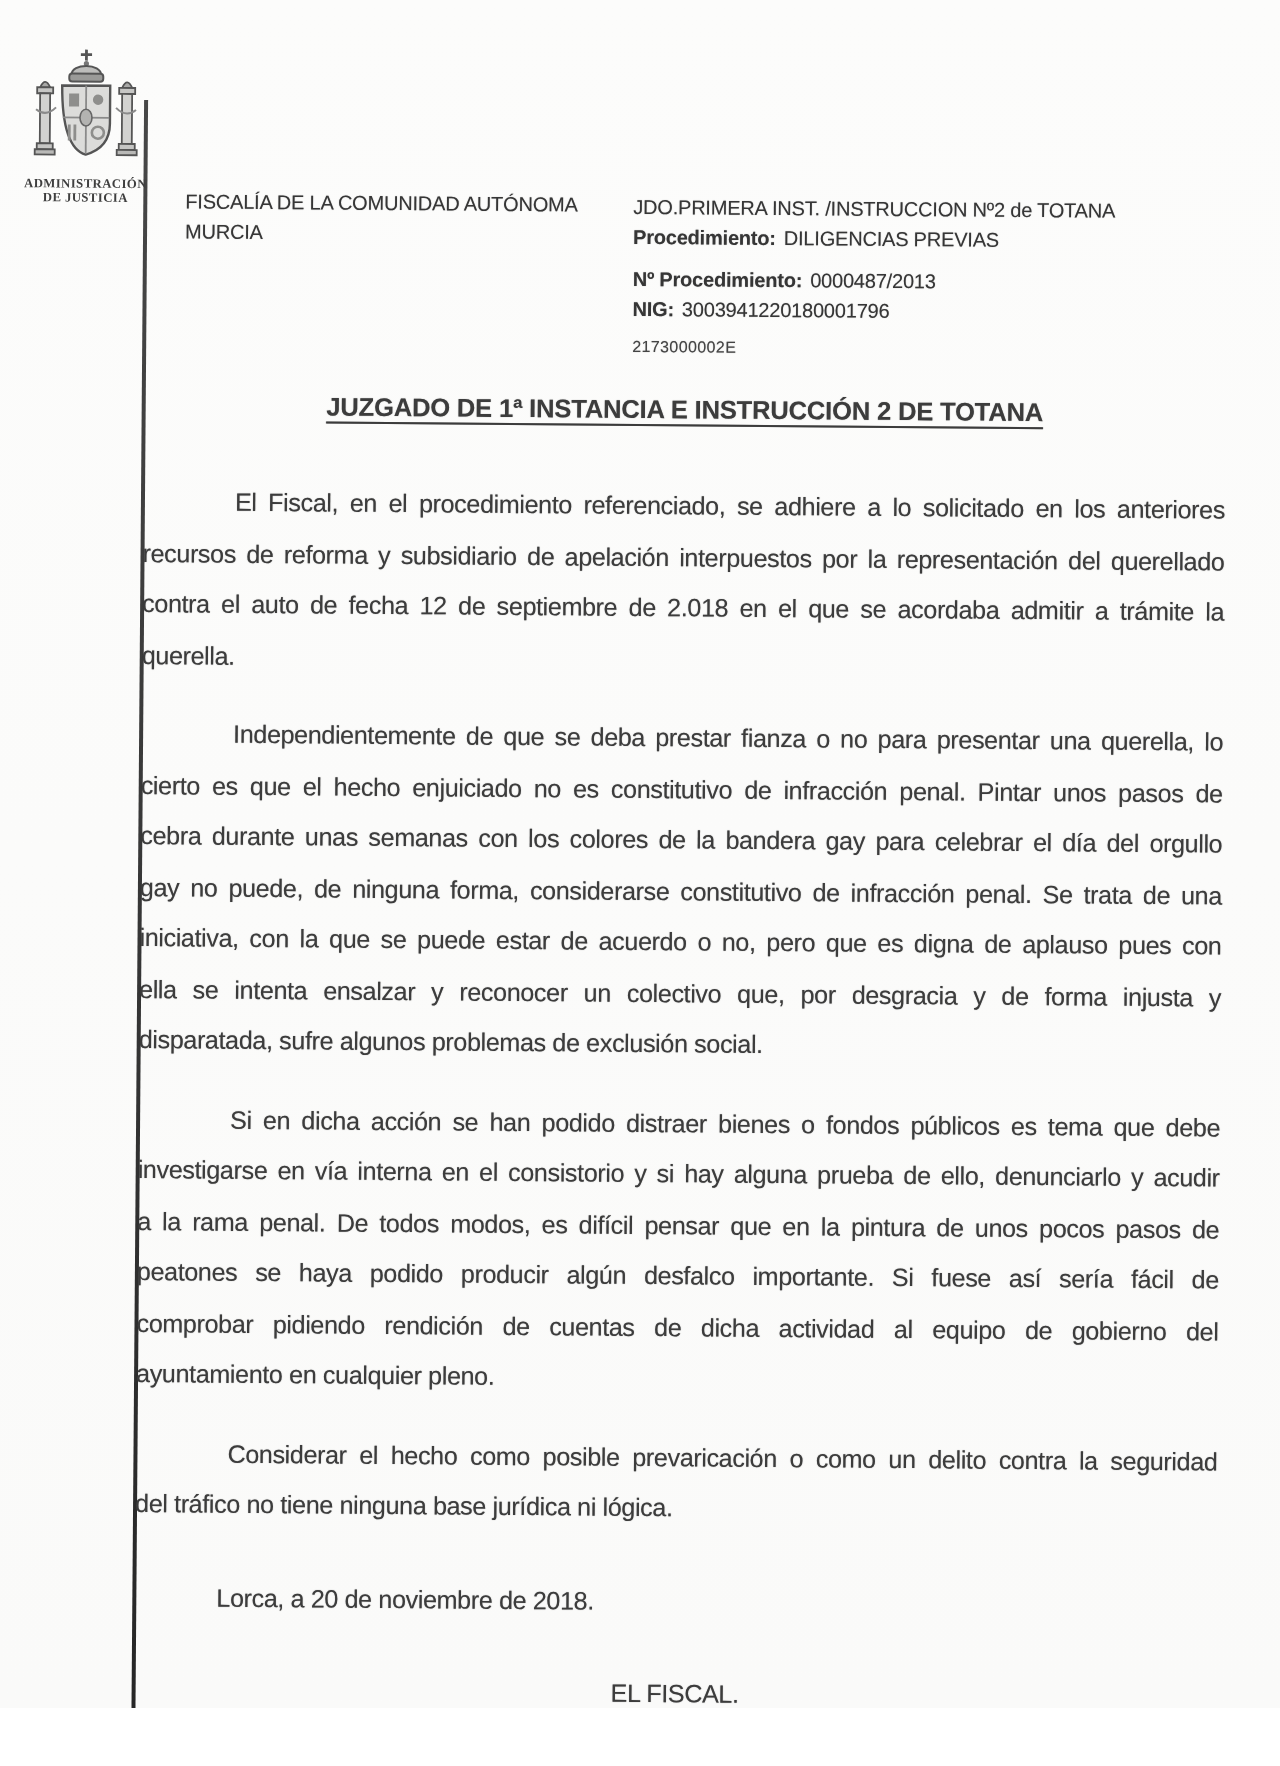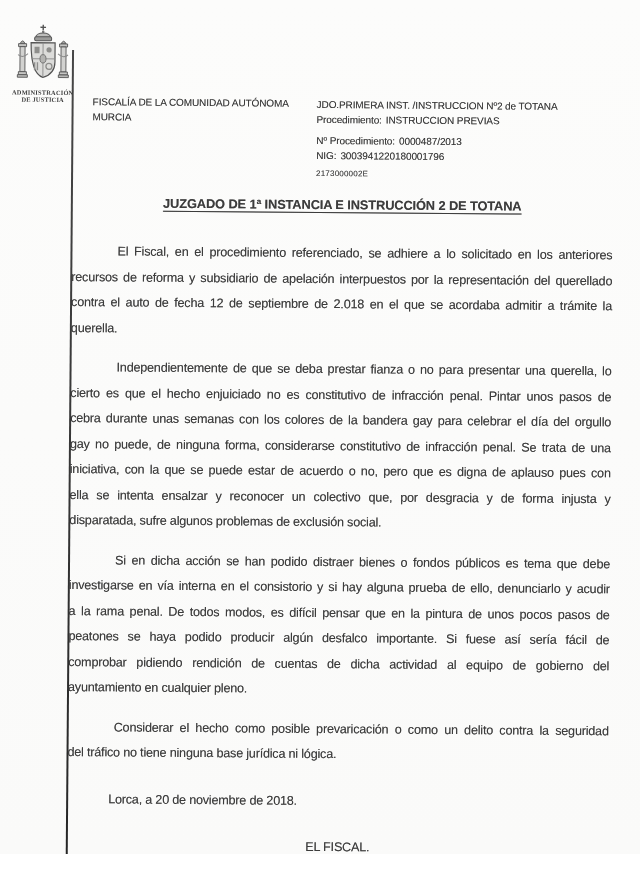--- a/index.html
+++ b/index.html
@@ -23,21 +23,21 @@
     font-size:6.4px; line-height:7.4px; font-weight:700; color:#3f3f3f; letter-spacing:.2px;
   }
 
   
   .issuer { position:absolute; left:90px; top:96px; width:215px;
             font-size:10px; line-height:15px; letter-spacing:-.1px; color:#363636;
             text-shadow:0 0 .5px rgba(50,50,50,.45); }
   .court-block { position:absolute; left:314px; top:97px; width:316px;
                  font-size:10px; line-height:15px; letter-spacing:-.1px; color:#363636;
                  text-shadow:0 0 .5px rgba(50,50,50,.45); }
-  .flabel { font-weight:400; margin-right:4px; }
+  .flabel { font-weight:700; margin-right:4px; }
   .fgroup2 { margin-top:6px; }
   .refcode { font-size:8px; margin-top:3px; letter-spacing:.2px; color:#444; }
 
   
   .main { position:absolute; left:70px; top:196px; width:541px;
           font-size:12.6px; line-height:25.5px; letter-spacing:-.2px; color:#3c3c3c;
           text-shadow:0 0 .5px rgba(45,45,45,.5); }
   .title { text-align:center; margin-bottom:27px; line-height:17px; }
   .title-text { font-weight:700; font-size:12.8px; letter-spacing:-.1px;
                 text-decoration:underline; text-decoration-thickness:1.4px; text-underline-offset:2.5px; }
@@ -95,21 +95,21 @@
     </div>
 
     <div class="issuer">
       <div>FISCALÍA DE LA COMUNIDAD AUTÓNOMA</div>
       <div>MURCIA</div>
     </div>
 
     <div class="court-block">
       <div>JDO.PRIMERA INST. /INSTRUCCION Nº2 de TOTANA</div>
       <div>
-        <span class="flabel">Procedimiento:</span><span>INSTRUCCION PREVIAS</span>
+        <span class="flabel">Procedimiento:</span><span>DILIGENCIAS PREVIAS</span>
       </div>
       <div class="fgroup2">
         <div>
           <span class="flabel">Nº Procedimiento:</span><span>0000487/2013</span>
         </div>
         <div>
           <span class="flabel">NIG:</span><span>3003941220180001796</span>
         </div>
         <div class="refcode">2173000002E</div>
       </div>

